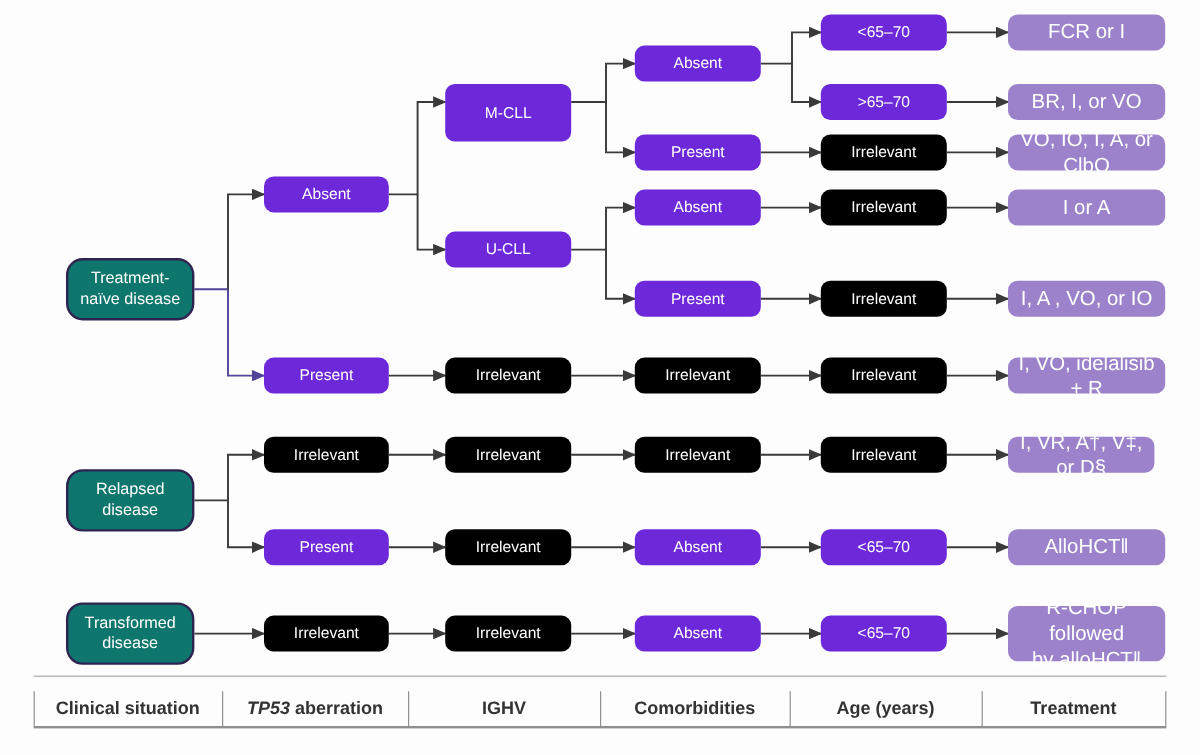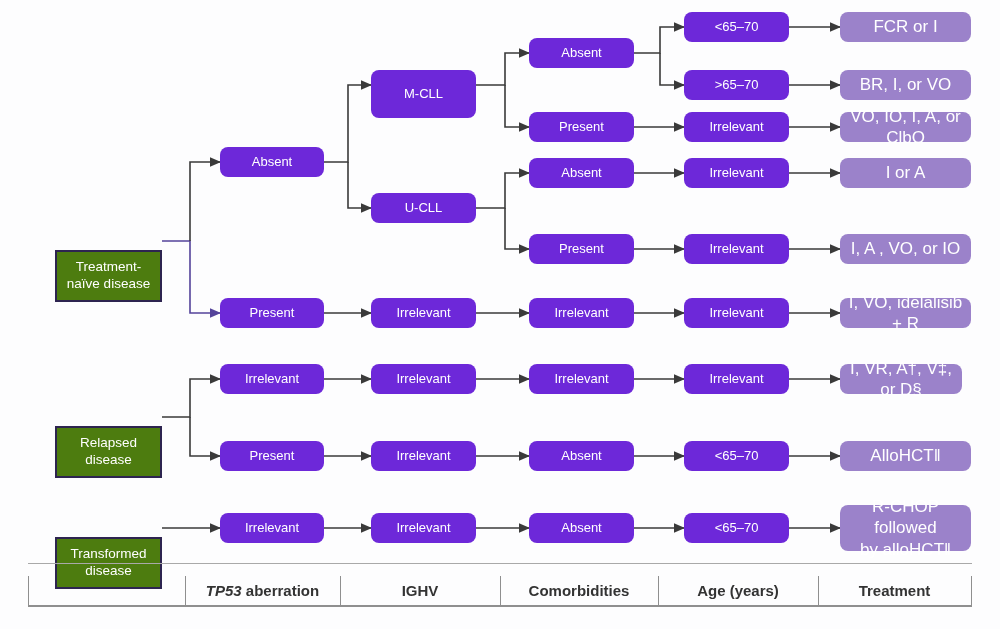--- a/index.html
+++ b/index.html
@@ -7,23 +7,23 @@
     position:relative;width:1000px;height:629px;overflow:hidden;
     background:#fdfdfe;font-family:"Liberation Sans",sans-serif;
   }
   .wires{position:absolute;left:0;top:0;}
   .node{
     position:absolute;display:flex;align-items:center;justify-content:center;
     color:#ffffff;border-radius:8px;font-size:13px;line-height:1.25;
     text-align:center;white-space:pre-line;box-sizing:border-box;padding:1px 4px;
   }
   .green{background:#6d28d9;}
-  .gray{background:#6d28d9;}
+  .gray{background:#000000;}
   .purple{background:#9b82ca;font-size:17px;}
-  .dark{background:#4d7c0f;border:2px solid #2d2450;border-radius:0;font-size:13.5px;margin-top:35px;}
+  .dark{background:#0f766e;border:2px solid #2d2450;border-radius:14px;font-size:13.5px;}
   .colhead{
     position:absolute;top:576px;height:30px;line-height:30px;text-align:center;
     font-weight:bold;font-size:15px;color:#333333;white-space:nowrap;
   }
   .colhead .it{font-style:italic;}
   .hline{position:absolute;background:#a9a9a9;}
   .vline{position:absolute;background:#8f8f8f;width:1px;}
 </style>
 </head>
 <body>
@@ -139,19 +139,20 @@
   <div class="hline" style="left:28px;top:563px;width:944px;height:1px"></div>
   <div class="hline" style="left:28px;top:605px;width:944px;height:2px;background:#8f8f8f"></div>
   <div class="vline" style="left:28px;top:576px;height:29px"></div>
   <div class="vline" style="left:185px;top:576px;height:29px"></div>
   <div class="vline" style="left:340px;top:576px;height:29px"></div>
   <div class="vline" style="left:500px;top:576px;height:29px"></div>
   <div class="vline" style="left:658px;top:576px;height:29px"></div>
   <div class="vline" style="left:818px;top:576px;height:29px"></div>
   <div class="vline" style="left:971px;top:576px;height:29px"></div>
 
+  <div class="colhead" style="left:30px;width:153px"><span class="it"></span><span>Clinical situation</span></div>
   <div class="colhead" style="left:187px;width:151px"><span class="it">TP53</span><span> aberration</span></div>
   <div class="colhead" style="left:342px;width:156px"><span class="it"></span><span>IGHV</span></div>
   <div class="colhead" style="left:502px;width:154px"><span class="it"></span><span>Comorbidities</span></div>
   <div class="colhead" style="left:660px;width:156px"><span class="it"></span><span>Age (years)</span></div>
   <div class="colhead" style="left:820px;width:149px"><span class="it"></span><span>Treatment</span></div>
 
 </div>
 
 </body></html>

